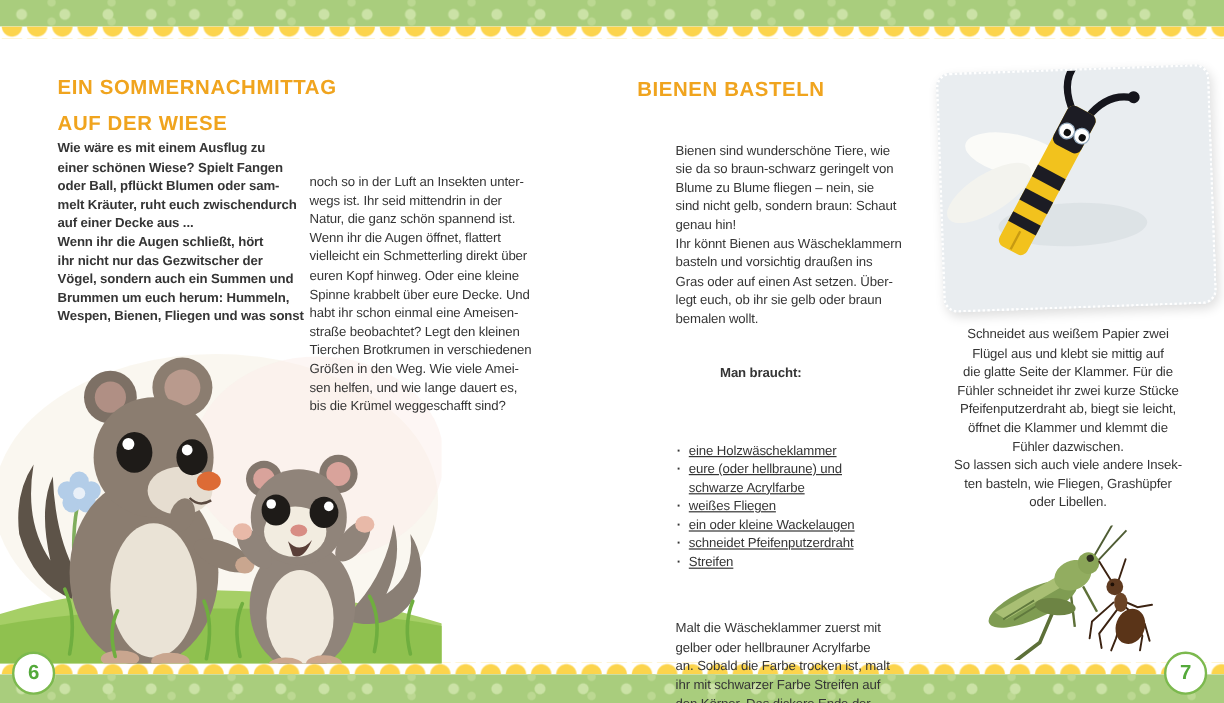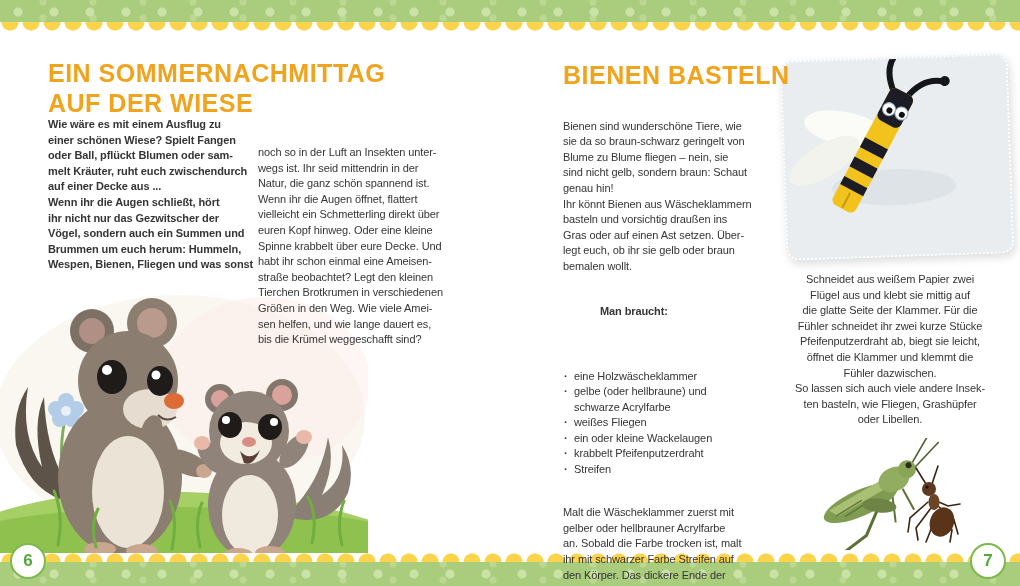--- a/index.html
+++ b/index.html
@@ -16,24 +16,24 @@
   .scallop-top{top:22px;background-image:radial-gradient(9px at 10px 0px,#fcd44c 8px,rgba(0,0,0,0) 9px);}
   .scallop-bottom{bottom:24px;background-image:radial-gradient(9px at 10px 10px,#fcd44c 8px,rgba(0,0,0,0) 9px);}
 
   
   .page-num{position:absolute;bottom:7px;width:32px;height:32px;border-radius:50%;background:#fff;
     border:2.5px solid #7cb94e;color:#54a93a;font-weight:bold;font-size:17px;display:flex;align-items:center;justify-content:center;z-index:6;}
   .page-num.left{left:10px;}
   .page-num.right{right:14px;}
 
   
-  .title{position:absolute;color:#f0a41e;font-weight:bold;font-size:25px;line-height:30px;letter-spacing:.5px;z-index:3;}
+  .title{position:absolute;color:#f0a41e;font-weight:bold;font-size:17px;line-height:30px;letter-spacing:.5px;z-index:3;}
   .body-text{position:absolute;font-size:11px;line-height:15.6px;letter-spacing:-.1px;color:#353535;white-space:pre-line;z-index:3;}
   .materials-heading{font-weight:bold;margin:14px 0 0 0;padding-left:37px;}
-  ul.materials{list-style:none;margin:2px 0 0 0;padding:0;}
+  ul.materials{list-style:none;margin:2px 0 12px 0;padding:0;text-decoration:underline;}
   ul.materials li{position:relative;padding-left:11px;white-space:pre-line;}
   ul.materials li::before{content:"\00b7";position:absolute;left:1px;top:0;font-weight:bold;}
   .steps{margin-top:12px;}
 
   
   .photo-card{position:absolute;left:783px;top:57px;width:224px;height:196px;background:#e9edf0;border-radius:12px;
     border:2px dotted #ffffff;box-shadow:2px 4px 9px rgba(0,0,0,.13);transform:rotate(-2deg);z-index:2;}
 
   
   .meadow{position:absolute;left:0;top:287px;width:368px;height:266px;z-index:1;}
@@ -153,40 +153,40 @@
         <path d="M58,258 Q64,226 54,204"></path>
           <path d="M172,262 Q178,232 170,214"></path>
         <path d="M200,260 Q194,234 202,216"></path>
           <path d="M312,256 Q318,228 308,210"></path>
         <path d="M342,258 Q336,234 344,214"></path>
           <path d="M96,260 Q90,238 98,222"></path>
       </g>
     </svg>
   </div>
 
-  <div class="title" style="left:563px;top:60px;">
+  <div class="title" style="left:531px;top:60px;">
     <div>BIENEN BASTELN</div>
   </div>
 
   <div class="body-text" style="left:563px;top:103px;width:215px;">
     <div>Bienen sind wunderschöne Tiere, wie
 sie da so braun-schwarz geringelt von
 Blume zu Blume fliegen – nein, sie
 sind nicht gelb, sondern braun: Schaut
 genau hin!
 Ihr könnt Bienen aus Wäscheklammern
 basteln und vorsichtig draußen ins
 Gras oder auf einen Ast setzen. Über-
 legt euch, ob ihr sie gelb oder braun
 bemalen wollt.</div>
     <div class="materials-heading">Man braucht:</div>
     <ul class="materials">
       
-    <li>eine Holzwäscheklammer</li><li>gelbe (oder hellbraune) und
-schwarze Acrylfarbe</li><li>weißes Fliegen</li><li>ein oder kleine Wackelaugen</li><li>krabbelt Pfeifenputzerdraht</li><li>Streifen</li></ul>
+    <li>eine Holzwäscheklammer</li><li>eure (oder hellbraune) und
+schwarze Acrylfarbe</li><li>weißes Fliegen</li><li>ein oder kleine Wackelaugen</li><li>schneidet Pfeifenputzerdraht</li><li>Streifen</li></ul>
     <div class="steps">Malt die Wäscheklammer zuerst mit
 gelber oder hellbrauner Acrylfarbe
 an. Sobald die Farbe trocken ist, malt
 ihr mit schwarzer Farbe Streifen auf
 den Körper. Das dickere Ende der
 Klammer – der Kopf – wird komplett
 schwarz bemalt. Dort klebt ihr auf der
 glatten Seite die Wackelaugen auf.</div>
   </div>
 

